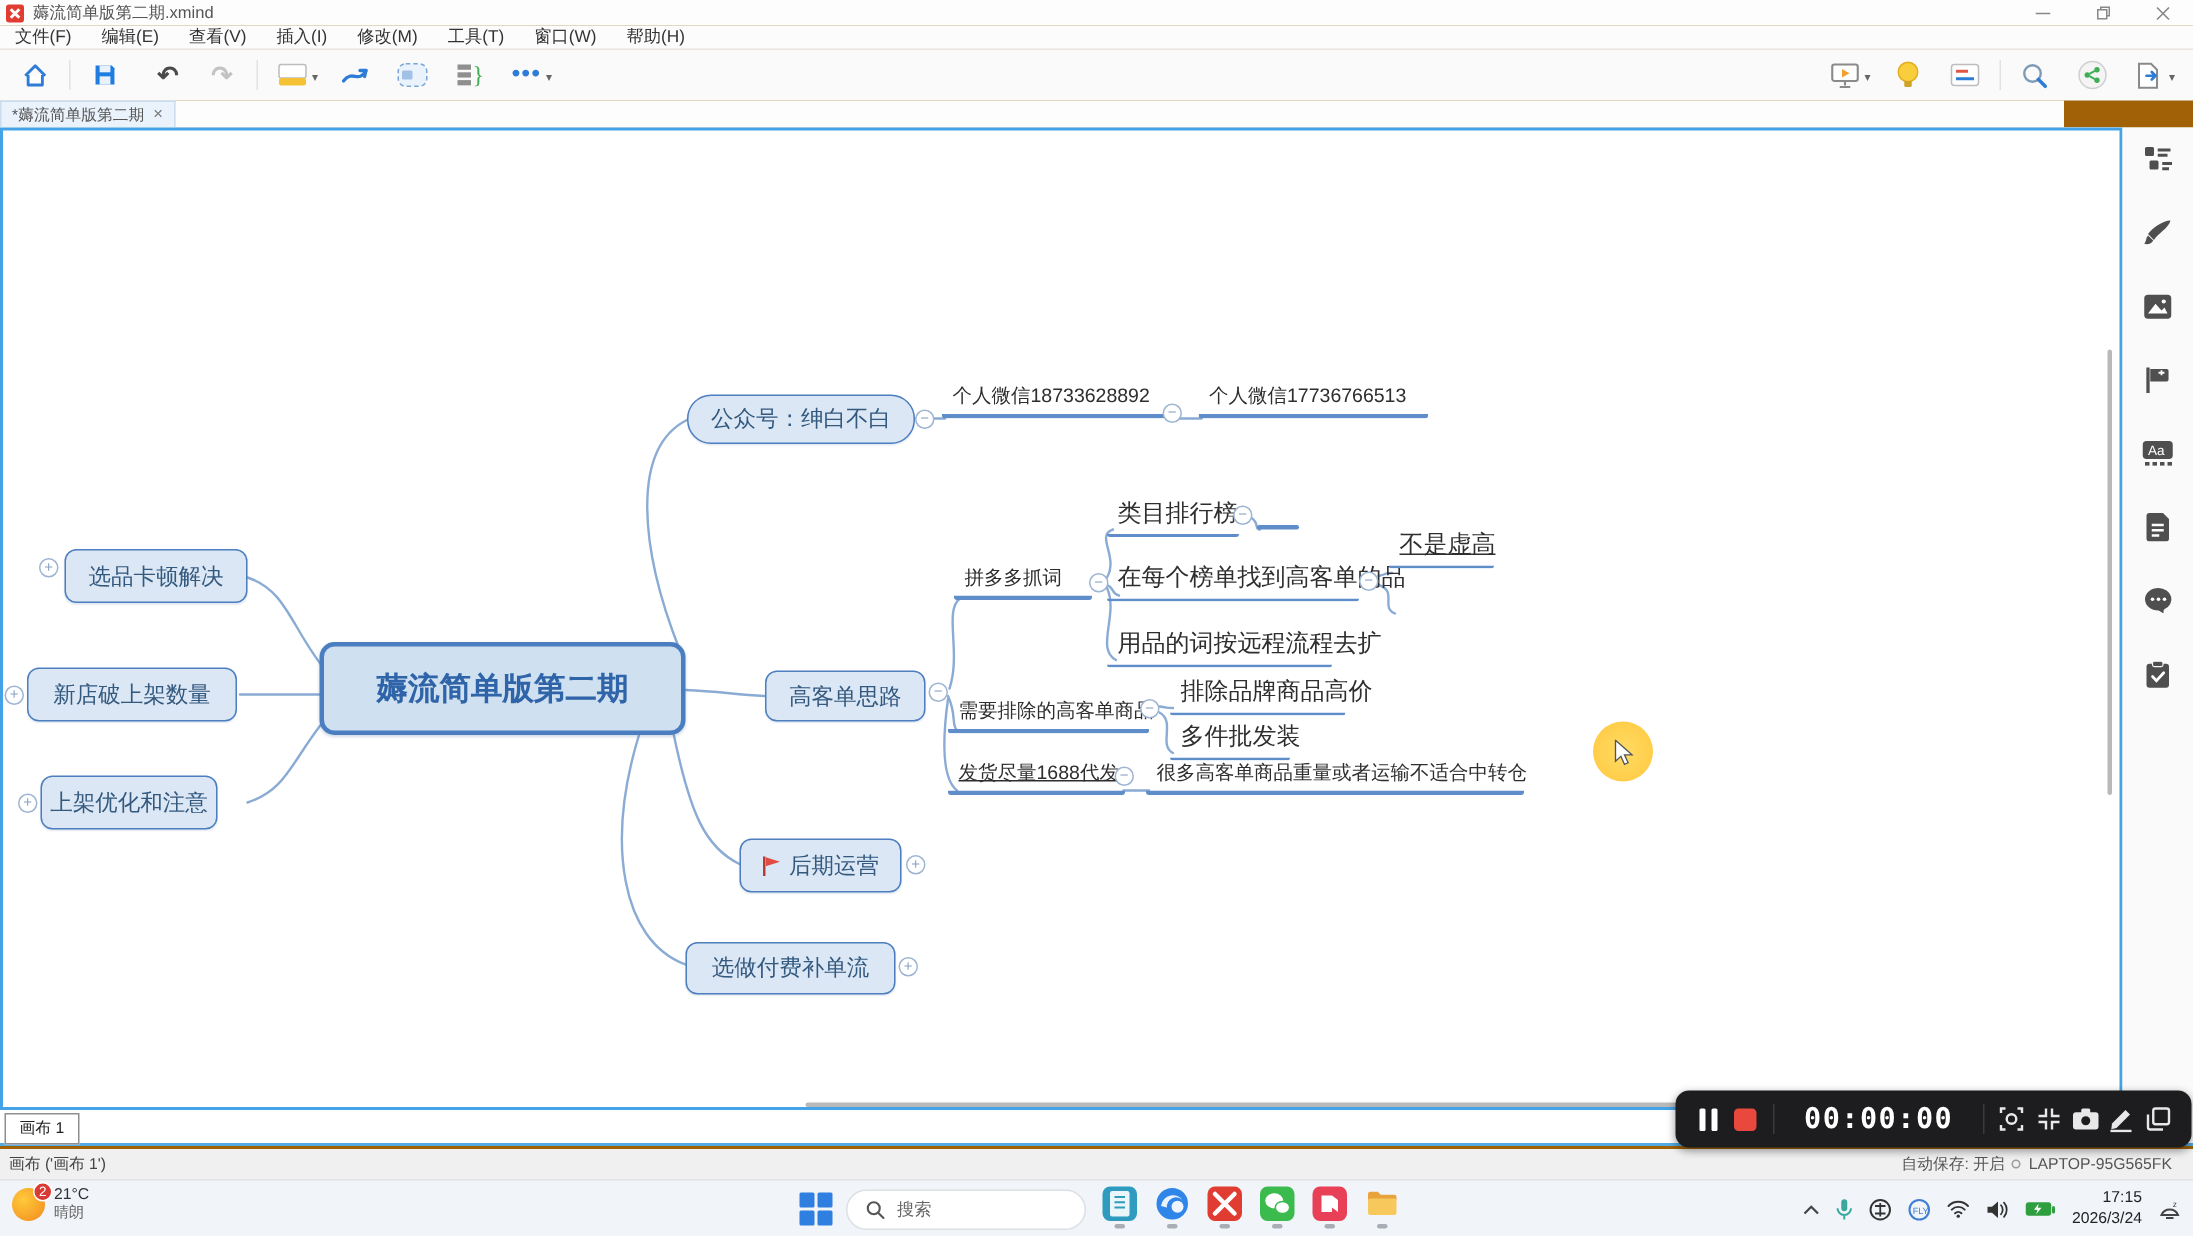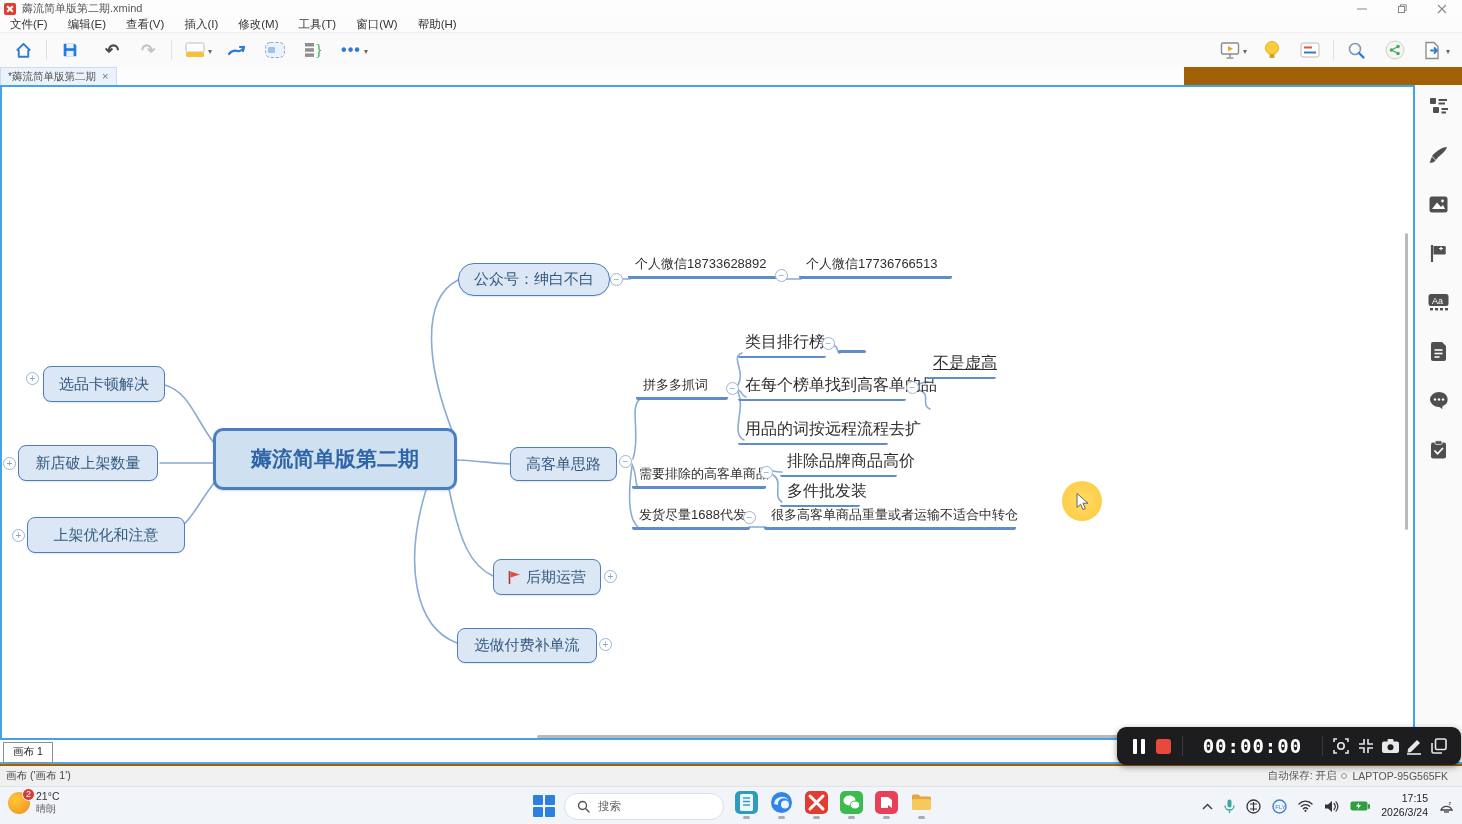--- a/index.html
+++ b/index.html
@@ -31,21 +31,21 @@
   .tb-group { display:flex; align-items:center; }
   .tb-sep { width:1px; height:20px; background:#e2e2e2; margin:0 8px; }
   .tb-btn { width:30px; height:28px; display:flex; align-items:center; justify-content:center; border-radius:4px; }
   .tb-caret { font-size:8px; color:#666; margin:2px 2px 0 -2px; }
   .tb-right { position:absolute; right:10px; top:3px; display:flex; align-items:center; }
   .glyph-undo { font-size:17px; color:#4a4a4a; font-weight:bold; }
   .glyph-redo { font-size:17px; color:#c3c3c3; font-weight:bold; }
   .glyph-more { font-size:16px; color:#2e7cd6; font-weight:bold; letter-spacing:1px; }
 
   
-  .tabbar { position:absolute; left:0; top:67px; width:1184px; height:18px; background:#fdfdfd; display:flex; }
+  .tabbar { position:absolute; left:0; top:67px; width:1376px; height:18px; background:#fdfdfd; display:flex; }
   .doc-tab { height:18px; padding:0 7px; background:#eaf2fb; border:1px solid #cbdcef; border-bottom:none;
     display:flex; align-items:center; gap:6px; font-size:10.5px; color:#555; margin-left:0; }
   .doc-tab .close-x { color:#777; font-size:11px; line-height:1; }
 
   
   .workspace { position:absolute; left:0; top:85px; width:1462px; height:655px; background:#fafafa; }
   .canvas { position:absolute; left:0; top:0; width:1415px; height:655px;
     background:#fff; border:2px solid #44a3e8; overflow:hidden; }
   .rail { position:absolute; right:0; top:0; width:47px; height:655px; background:#fafafa;
     display:flex; flex-direction:column; align-items:center; padding-top:10px; gap:27px; }
@@ -326,21 +326,21 @@
       </div>
       <div class="toggle" style="left:1px; top:370px;">
           <span>+</span>
         </div>
       <div class="topic-box" style="left:16px; top:358px; width:140px; height:36px;">
         <span>新店破上架数量</span>
       </div>
       <div class="toggle" style="left:10px; top:442px;">
           <span>+</span>
         </div>
-      <div class="topic-box" style="left:25px; top:430px; width:158px; height:36px;">
+      <div class="topic-box" style="left:25px; top:430px; width:118px; height:36px;">
         <span>上架优化和注意</span>
       </div>
 
       <div class="topic-box" style="left:508px; top:360px; width:107px; height:34px;">
         <span>高客单思路</span>
       </div>
       <div class="toggle" style="left:617px; top:368px;">
           <span>−</span>
         </div>
 
@@ -381,21 +381,21 @@
           <span>−</span>
         </div>
 
       <div class="utopic small" style="left:778px; top:364px; width:117px;">
         <span>排除品牌商品高价</span>
       </div>
       <div class="utopic small" style="left:778px; top:394px; width:80px;">
         <span>多件批发装</span>
       </div>
 
-      <div class="utopic" style="left:630px; top:419px; width:118px;">
+      <div class="utopic" style="left:630px; top:419px; width:118px;text-decoration:underline;">
         <span>发货尽量1688代发</span>
       </div>
       <div class="toggle" style="left:741px; top:424px;">
           <span>−</span>
         </div>
       <div class="utopic" style="left:762px; top:419px; width:252px;">
         <span>很多高客单商品重量或者运输不适合中转仓</span>
       </div>
 
       <div class="topic-box" style="left:491px; top:472px; width:108px; height:36px; gap:5px;">

